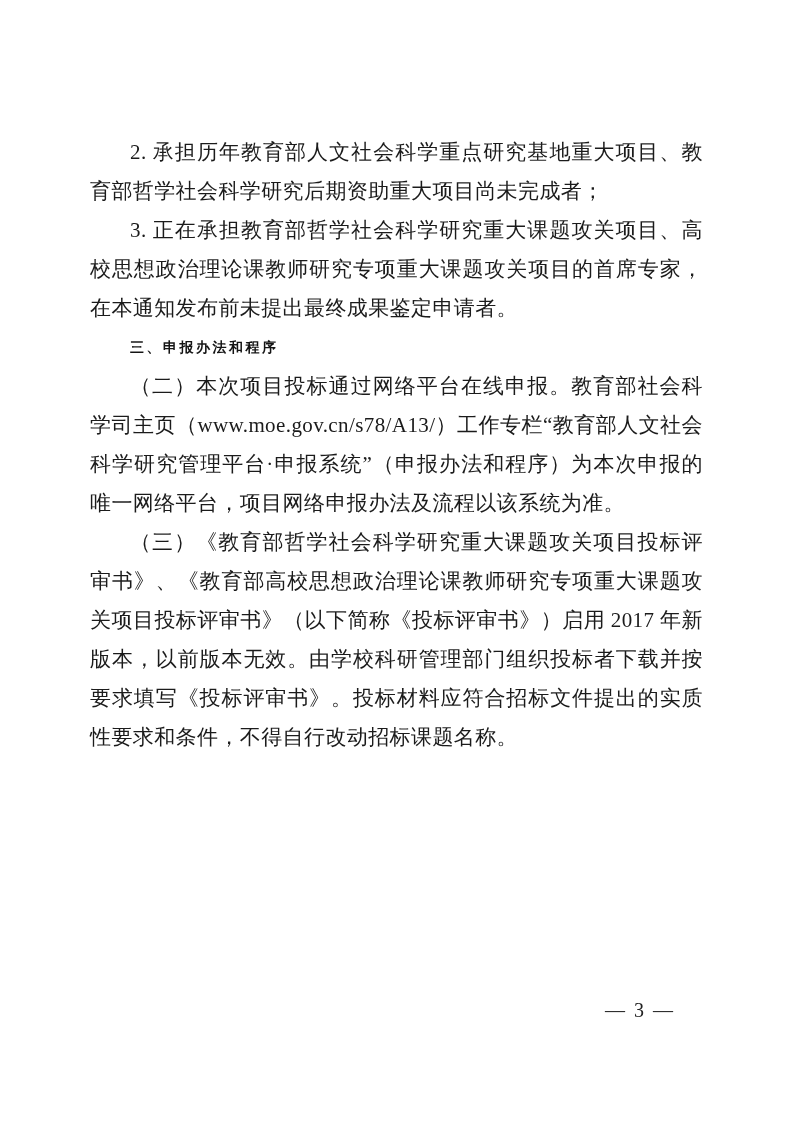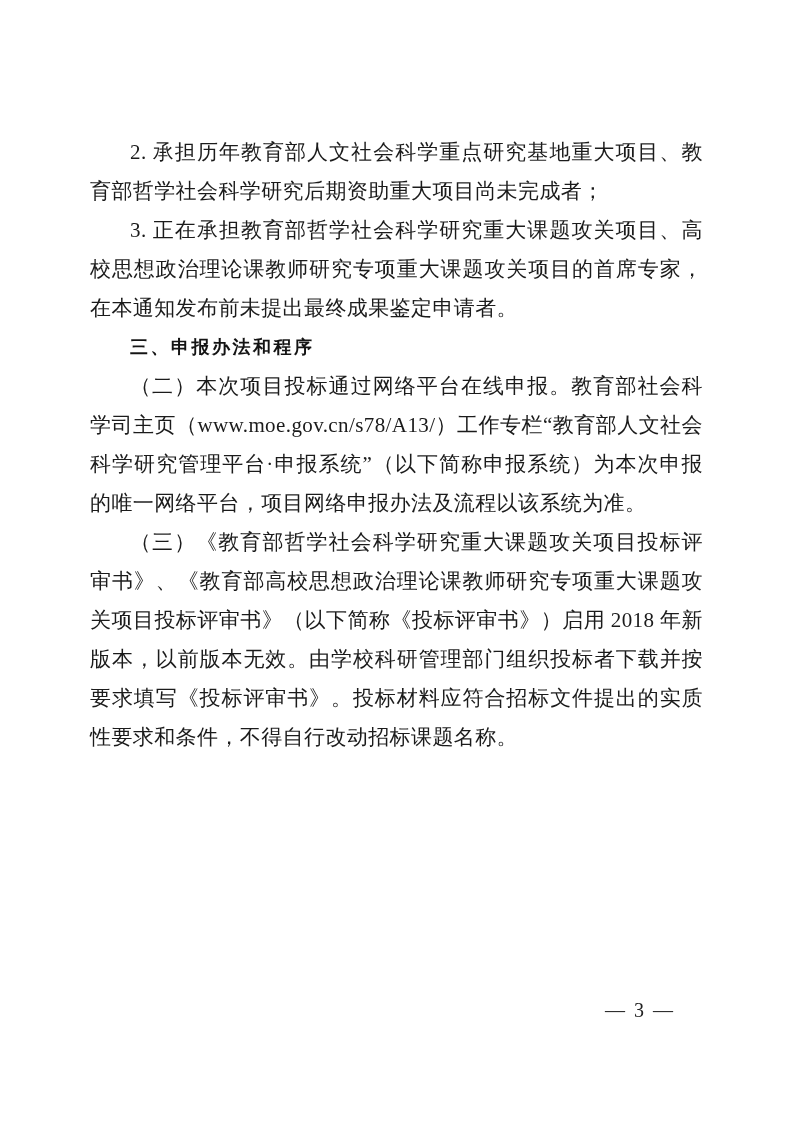--- a/index.html
+++ b/index.html
@@ -22,21 +22,21 @@
   }
   p.body {
     font-size: 21px;
     line-height: 39px;
     text-align: justify;
     text-justify: inter-character;
     text-indent: 40px;
     letter-spacing: 0.4px;
   }
   p.heading {
-    font-size: 18px;
+    font-size: 14px;
     line-height: 39px;
     font-weight: bold;
     text-indent: 40px;
     letter-spacing: 2.5px;
     font-family: "Liberation Sans", "DejaVu Sans", sans-serif;
     color: #141414;
   }
   .pagenum {
     position: absolute;
     top: 997px;
@@ -48,17 +48,17 @@
   }
 </style>
 </head>
 <body>
 
 <div class="page">
   <div class="content">
     <p class="body">2. 承担历年教育部人文社会科学重点研究基地重大项目、教育部哲学社会科学研究后期资助重大项目尚未完成者；</p>
     <p class="body">3. 正在承担教育部哲学社会科学研究重大课题攻关项目、高校思想政治理论课教师研究专项重大课题攻关项目的首席专家，在本通知发布前未提出最终成果鉴定申请者。</p>
     <p class="heading">三、申报办法和程序</p>
-    <p class="body">（二）本次项目投标通过网络平台在线申报。教育部社会科学司主页（www.moe.gov.cn/s78/A13/）工作专栏“教育部人文社会科学研究管理平台·申报系统”（以下简称申报系统）为本次申报的唯一网络平台，项目网络申报办法及流程以该系统为准。</p>
-    <p class="body">（三）《教育部哲学社会科学研究重大课题攻关项目投标评审书》、《教育部高校思想政治理论课教师研究专项重大课题攻关项目投标评审书》（以下简称《投标评审书》）启用 2018 年新版本，以前版本无效。由学校科研管理部门组织投标者下载并按要求填写《投标评审书》。投标材料应符合招标文件提出的实质性要求和条件，不得自行改动招标课题名称。</p>
+    <p class="body">（二）本次项目投标通过网络平台在线申报。教育部社会科学司主页（www.moe.gov.cn/s78/A13/）工作专栏“教育部人文社会科学研究管理平台·申报系统”（申报办法和程序）为本次申报的唯一网络平台，项目网络申报办法及流程以该系统为准。</p>
+    <p class="body">（三）《教育部哲学社会科学研究重大课题攻关项目投标评审书》、《教育部高校思想政治理论课教师研究专项重大课题攻关项目投标评审书》（以下简称《投标评审书》）启用 2017 年新版本，以前版本无效。由学校科研管理部门组织投标者下载并按要求填写《投标评审书》。投标材料应符合招标文件提出的实质性要求和条件，不得自行改动招标课题名称。</p>
   </div>
   <div class="pagenum">— 3 —</div>
 </div>
 
 </body></html>

